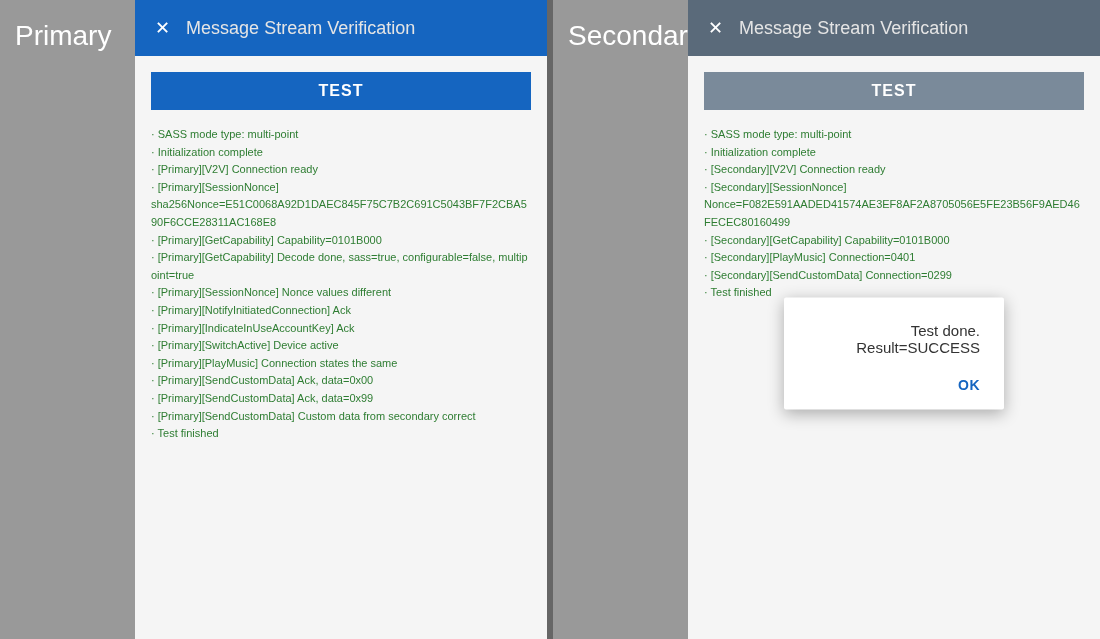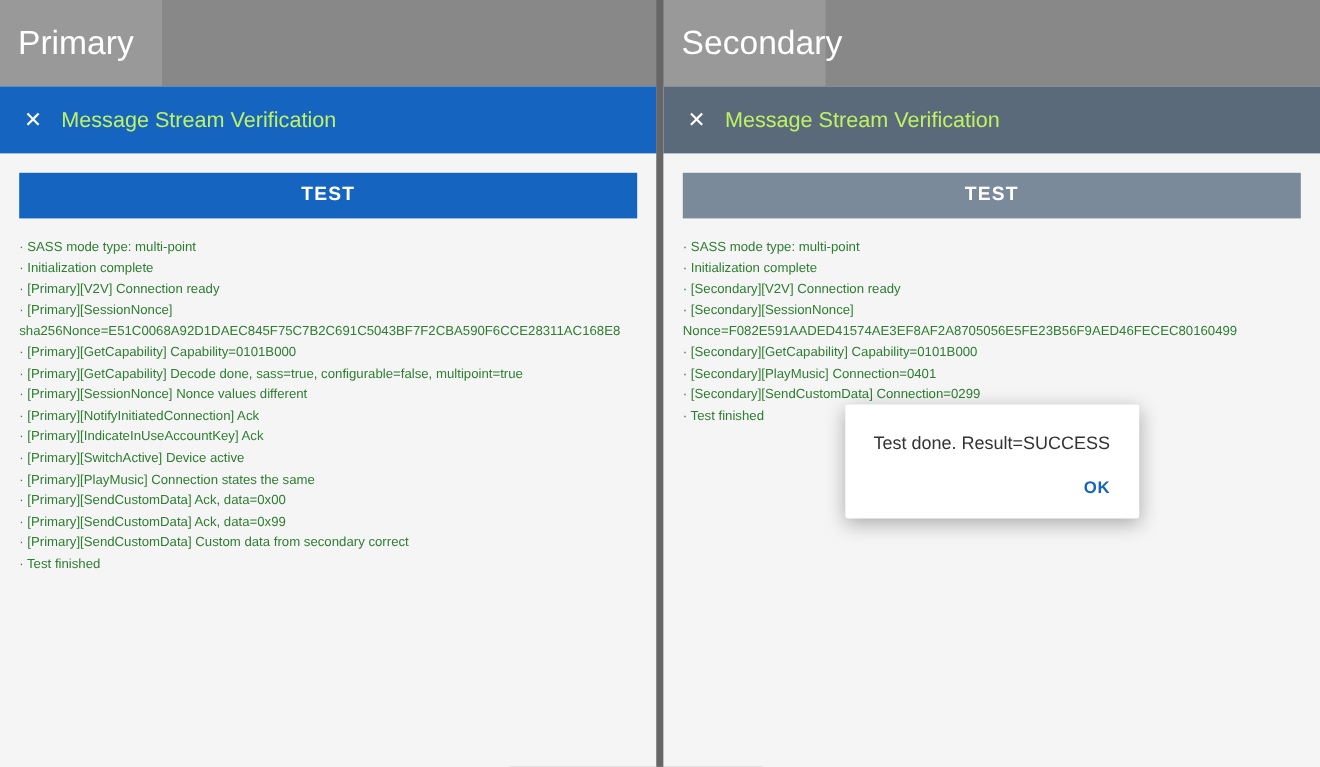--- a/index.html
+++ b/index.html
@@ -9,21 +9,21 @@
       display: flex;
       font-family: Arial, sans-serif;
       overflow: hidden;
       background: #888;
     }
 
     
     .panel {
       display: flex;
       flex: 1;
-      flex-direction: column;
+      flex-direction: row;
     }
 
     .panel-bg {
       width: 135px;
       background: #999;
       display: flex;
       align-items: flex-start;
       padding: 20px 15px;
     }
 
@@ -62,21 +62,21 @@
       font-size: 18px;
       cursor: pointer;
       margin-right: 12px;
       padding: 4px;
       line-height: 1;
     }
 
     .dialog-header-title {
       font-size: 18px;
       font-weight: 400;
-      color: #bef264;
+      color: #e5e5e5;
     }
 
     
     .dialog-body {
       flex: 1;
       background: #f5f5f5;
       padding: 16px;
       overflow-y: auto;
     }
 

